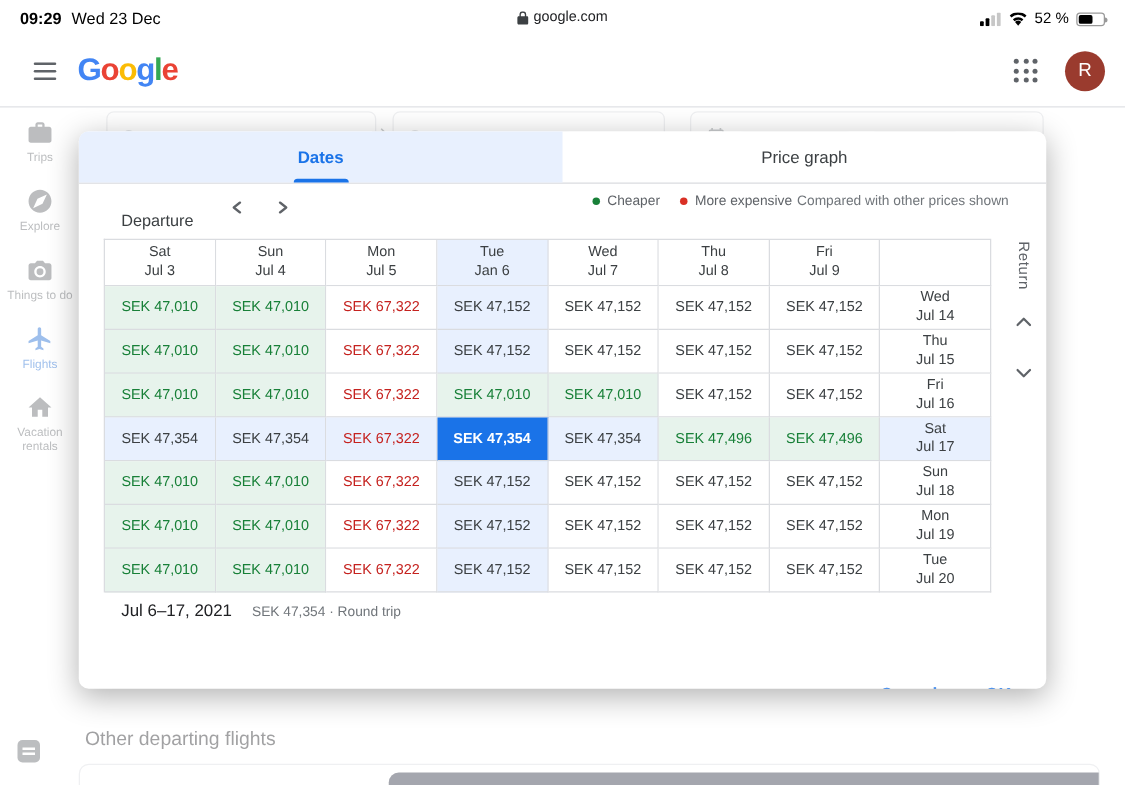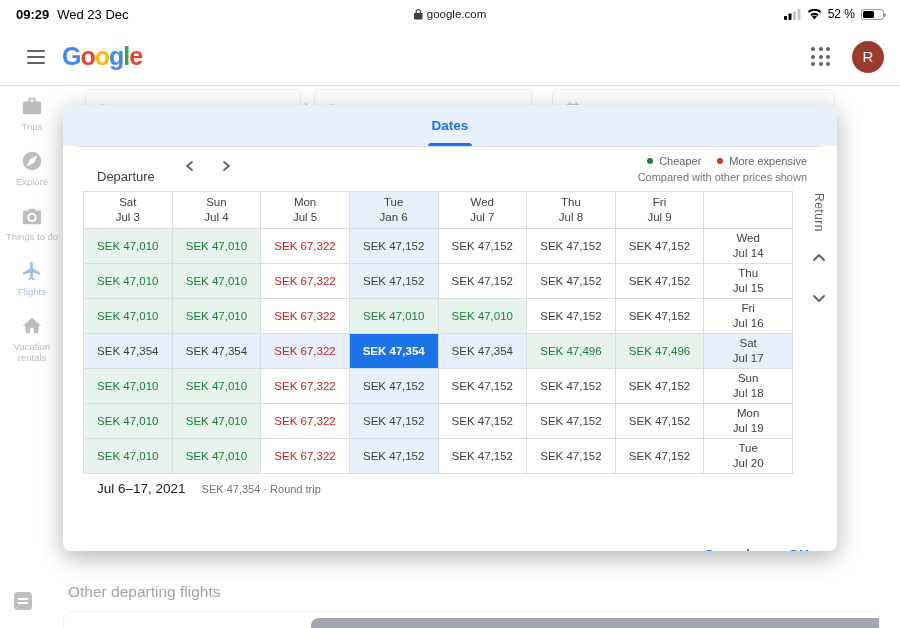--- a/index.html
+++ b/index.html
@@ -5,21 +5,21 @@
   * { margin:0; padding:0; box-sizing:border-box; }
   html,body { background:#fff; font-family:"Liberation Sans", sans-serif; }
   .screen { position:relative; width:900px; height:628px; overflow:hidden; background:#fff; }
 
   
   .statusbar { position:absolute; top:0; left:0; right:0; height:28px; display:flex; align-items:center; padding:0 16px; font-size:13px; color:#000; z-index:40; background:#fff; }
   .sb-left { display:flex; align-items:baseline; gap:8px; }
   .sb-time { font-weight:bold; }
   .sb-center { position:absolute; left:50%; transform:translateX(-50%); display:flex; align-items:center; gap:4px; font-size:11.5px; color:#202124; }
   .sb-center svg { fill:#3c4043; }
-  .sb-right { margin-left:auto; display:flex; align-items:center; gap:6px; font-size:12px; }
+  .sb-right { margin-left:auto; display:flex; align-items:flex-end; gap:6px; font-size:12px; }
   .sb-right svg { fill:#000; }
   .battery { position:relative; width:23px; height:11px; border:1px solid rgba(0,0,0,.4); border-radius:3px; }
   .battery::after { content:""; position:absolute; right:-3px; top:3px; width:2px; height:4px; background:rgba(0,0,0,.4); border-radius:0 2px 2px 0; }
   .battery-fill { position:absolute; left:1px; top:1px; bottom:1px; width:52%; background:#000; border-radius:1.5px; }
 
   
   .appbar { position:absolute; top:28px; left:0; right:0; height:58px; background:#fff; border-bottom:1px solid #dfe1e5; display:flex; align-items:center; padding:0 16px; z-index:40; }
   .hamburger { width:40px; height:40px; display:flex; flex-direction:column; justify-content:center; gap:4px; padding:0 11px; cursor:pointer; }
   .hamburger span { display:block; width:18px; height:2px; background:#5f6368; border-radius:1px; }
   .glogo { margin-left:6px; font-size:25px; font-weight:bold; letter-spacing:-1px; display:flex; }
@@ -48,32 +48,32 @@
   .bg-title { position:absolute; left:68px; top:496px; font-size:15.5px; color:#202124; }
   .bg-icon { position:absolute; left:14px; top:505px; width:18px; height:18px; background:#606469; border-radius:4px; }
   .bg-icon::after { content:""; position:absolute; left:4px; top:6px; width:10px; height:2px; background:#fff; box-shadow:0 4px 0 #fff; }
   .bg-card { position:absolute; left:63px; top:524px; width:817px; height:110px; background:#fff; border:1px solid #dadce0; border-radius:8px 8px 0 0; }
   .bg-dark { position:absolute; left:247px; top:6px; right:0; height:100px; background:#272c3f; border-radius:8px 0 0 0; }
 
   .scrim { position:absolute; inset:0; background:rgba(255,255,255,0.58); }
 
   
   .modal { position:absolute; left:63px; top:105px; width:774px; height:446px; background:#fff; border-radius:8px; box-shadow:0 6px 24px rgba(0,0,0,.3); z-index:30; overflow:hidden; }
-  .tabs { display:flex; height:42px; border-bottom:1px solid #dadce0;border-radius:19px; }
+  .tabs { display:flex; height:42px; border-bottom:1px solid #dadce0; }
   .tab { flex:1; position:relative; display:flex; align-items:center; justify-content:center; font-size:13.5px; color:#3c4043; cursor:pointer; }
   .tab.active { background:#e8f0fe; color:#1a73e8; font-weight:bold; }
   .tab-u { display:none; position:absolute; bottom:0; left:50%; transform:translateX(-50%); width:44px; height:3px; border-radius:3px 3px 0 0; background:#1a73e8; }
   .tab.active .tab-u { display:block; }
 
   .dep-row { position:absolute; top:50px; left:34px; right:30px; display:flex; align-items:flex-start; }
   .dep-label { font-size:13px; color:#3c4043; margin-top:14px; }
   .navbtn { background:none; border:none; padding:2px 6px; margin-top:2px; cursor:pointer; }
   .navbtn.prev { margin-left:24px; }
   .navbtn.next { margin-left:14px; }
-  .legend { margin-left:auto; display:flex; flex-direction:column; align-items:flex-end; gap:4px; }
+  .legend { margin-left:auto; display:flex; flex-direction:row; align-items:flex-end; gap:4px; }
   .legend-l1 { display:flex; align-items:center; gap:6px; font-size:11px; color:#5f6368; }
   .dot { width:6px; height:6px; border-radius:50%; display:inline-block; }
   .dot.spaced { margin-left:10px; }
   .legend-l2 { font-size:11px; color:#70757a; }
 
   .grid { position:absolute; left:20px; top:86px; width:710px; border-top:1px solid #dadce0; border-left:1px solid #dadce0; }
   .g-row { display:grid; grid-template-columns:repeat(8,1fr); }
   .g-cell { height:35px; display:flex; align-items:center; justify-content:center; font-size:11.5px; color:#3c4043; background:#fff; border-right:1px solid #dadce0; border-bottom:1px solid #dadce0; cursor:pointer; }
   .g-hrow .g-cell { height:37px; }
   .g-head, .g-rdate { flex-direction:column; line-height:1.3; font-size:11.5px; }
@@ -231,20 +231,23 @@
     </div>
 
     <div class="scrim"></div>
   </div>
 
   <div class="modal">
     <div class="tabs">
         <div class="tab active">
           <span class="tab-t">Dates</span>
           <span class="tab-u"></span>
+        </div>
+        <div class="tab">
+          <span class="tab-t">Price graph</span>
         </div>
       </div>
 
     <div class="dep-row">
       <span class="dep-label">Departure</span>
       <button class="navbtn prev">
         <svg width="10" height="10" viewBox="0 0 10 10">
             <polyline points="7,1 2,5 7,9" fill="none" stroke="#5f6368" stroke-width="1.8" stroke-linecap="round" stroke-linejoin="round"></polyline>
           </svg>
       </button>

